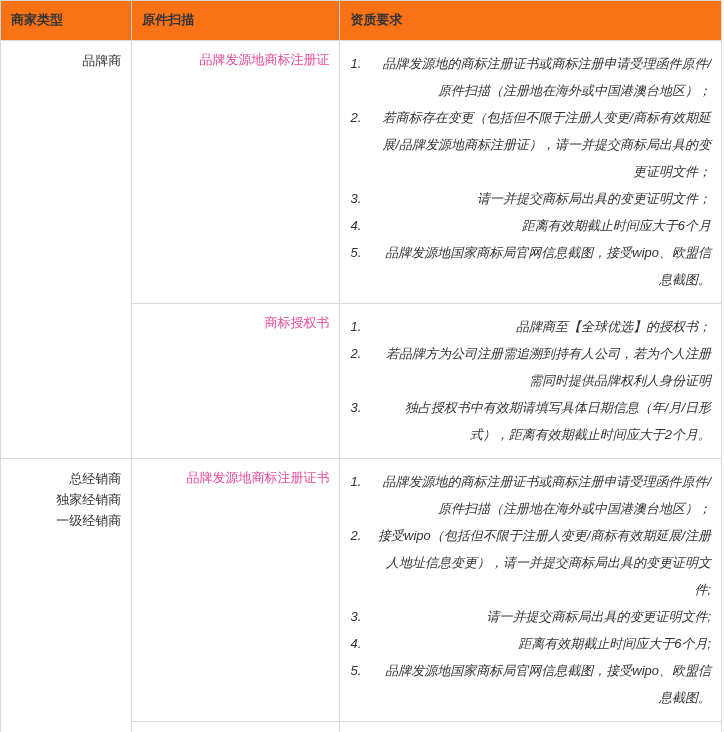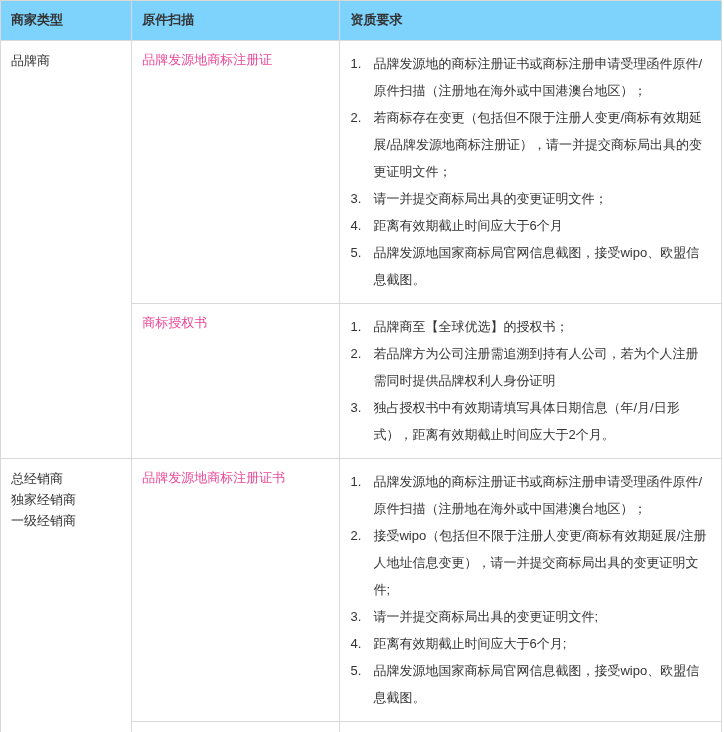--- a/index.html
+++ b/index.html
@@ -19,23 +19,24 @@
     border-collapse: collapse;
     width: 722px;
     margin: 0;
     table-layout: fixed;
   }
   table.qual-table th,
   table.qual-table td {
     border: 1px solid #d9d9d9;
     vertical-align: top;
     padding: 9px 10px 10px 10px;
+    text-align: right;
   }
   table.qual-table thead th {
-    background: #7dd3fc;
+    background: #f97316;
     font-weight: bold;
     color: #333333;
     font-size: 13px;
     text-align: left;
     padding-top: 10px;
     padding-bottom: 11px;
   }
   col.c1 { width: 131px; }
   col.c2 { width: 208px; }
   col.c3 { width: 381px; }
@@ -65,20 +66,21 @@
     list-style: none;
     counter-reset: reqitem;
   }
   ol.req-list > li {
     counter-increment: reqitem;
     position: relative;
     padding-left: 23px;
     line-height: 27px;
     font-size: 13px;
     color: #333333;
+    font-style: italic;
   }
   ol.req-list > li::before {
     content: counter(reqitem) ".";
     position: absolute;
     left: 0;
     top: 0;
     color: #333333;
     font-size: 13px;
     line-height: 27px;
   }

